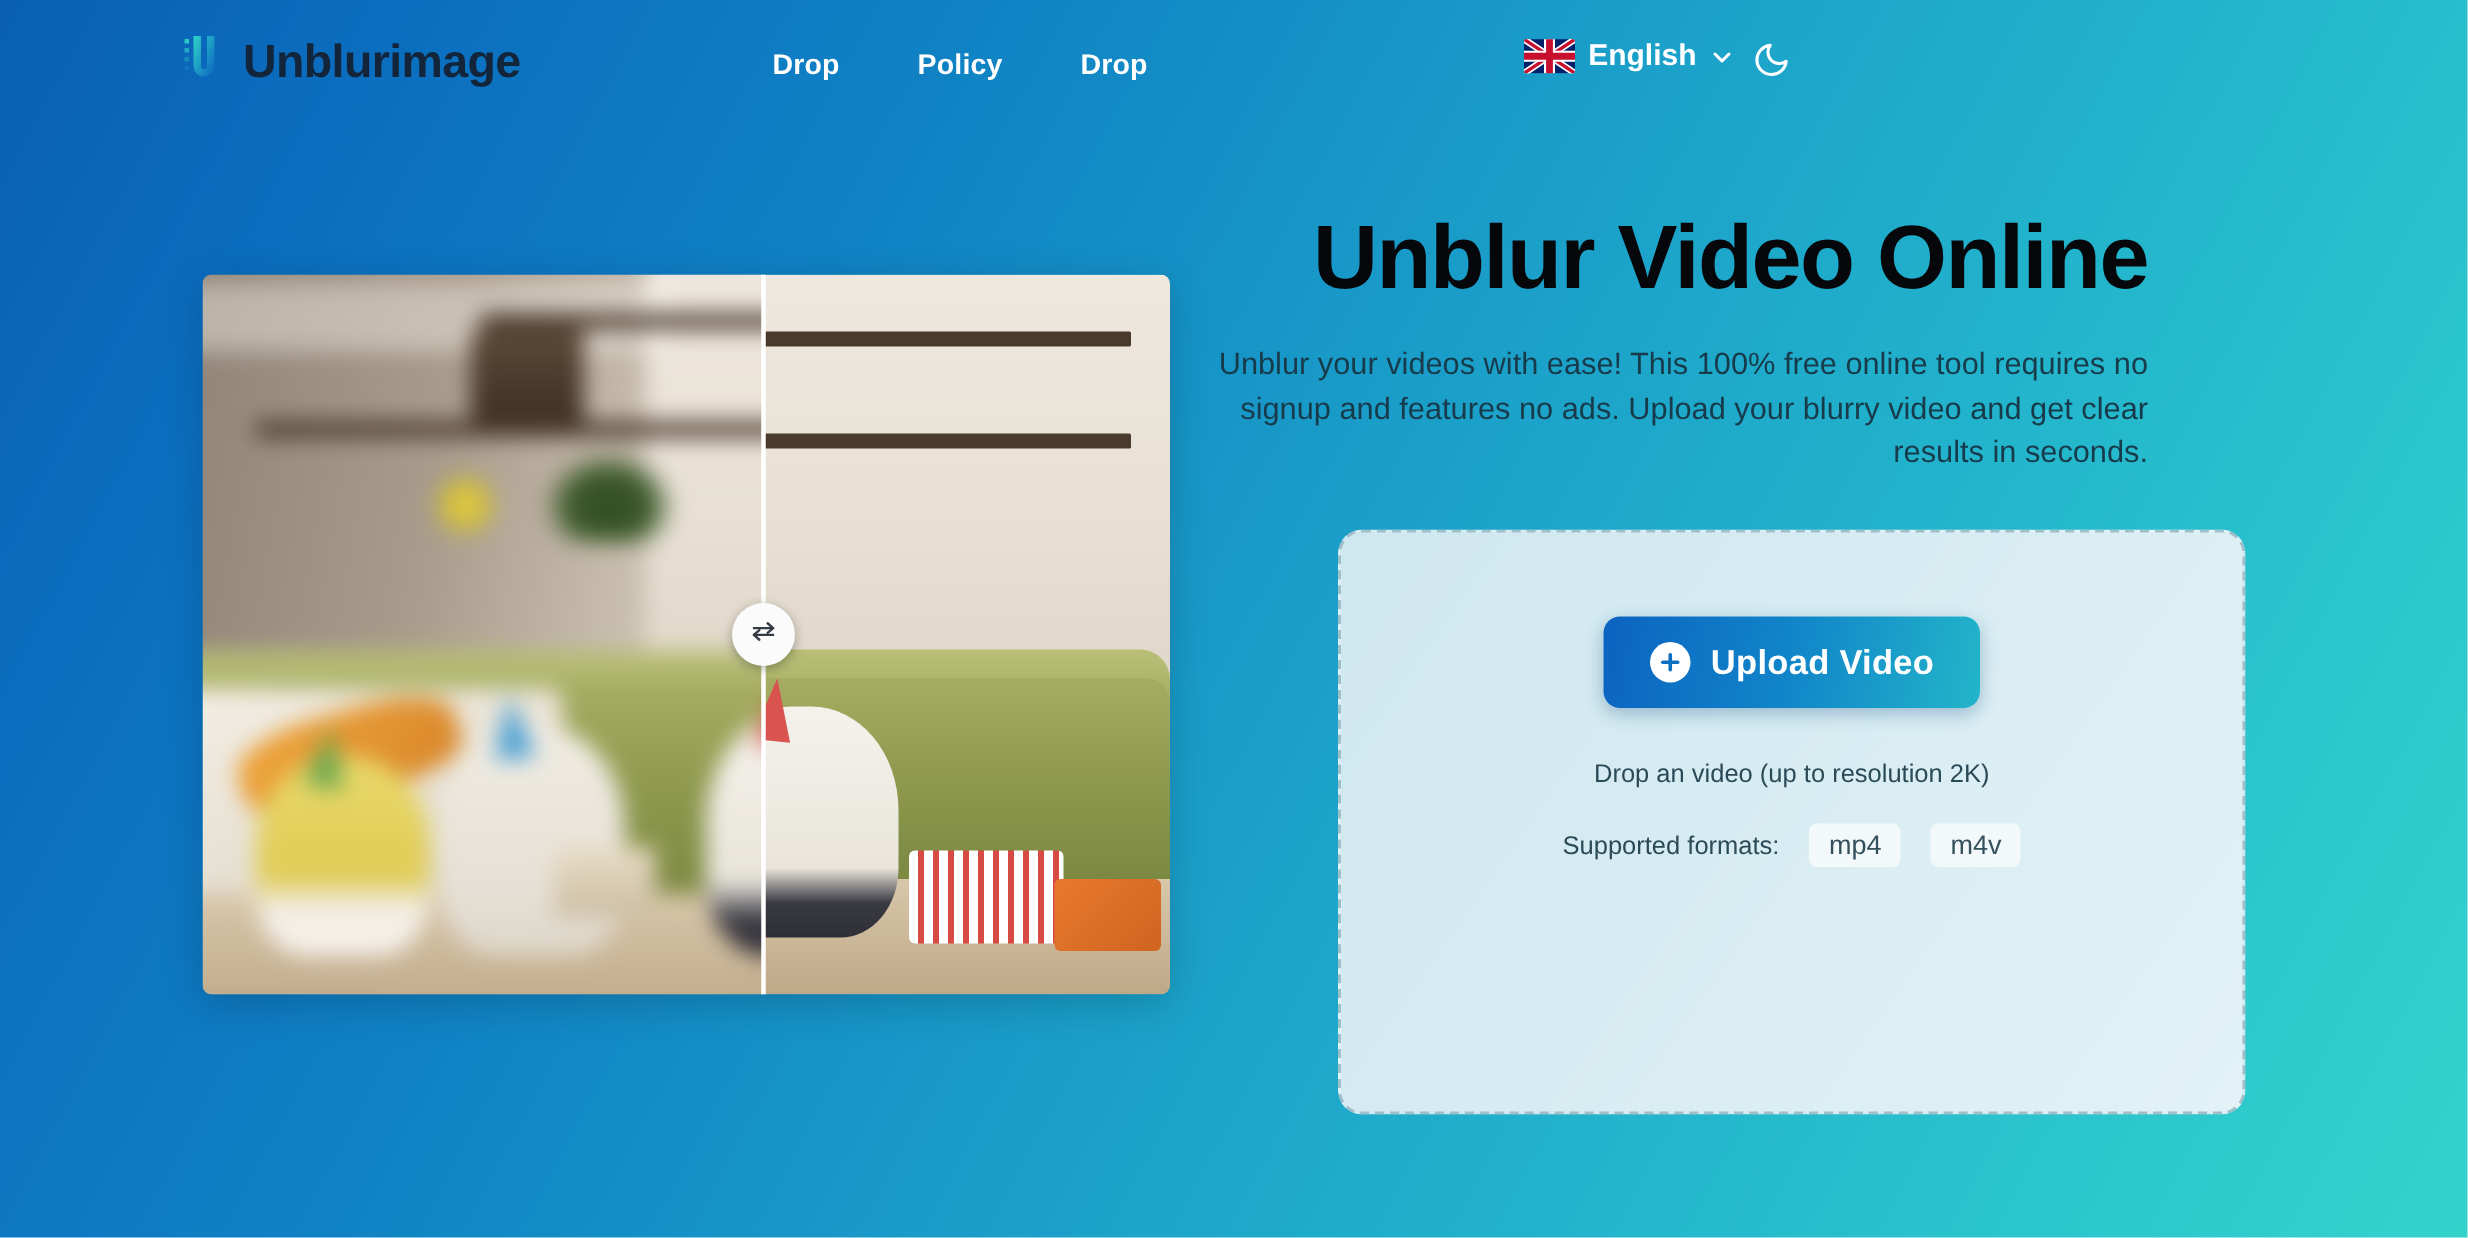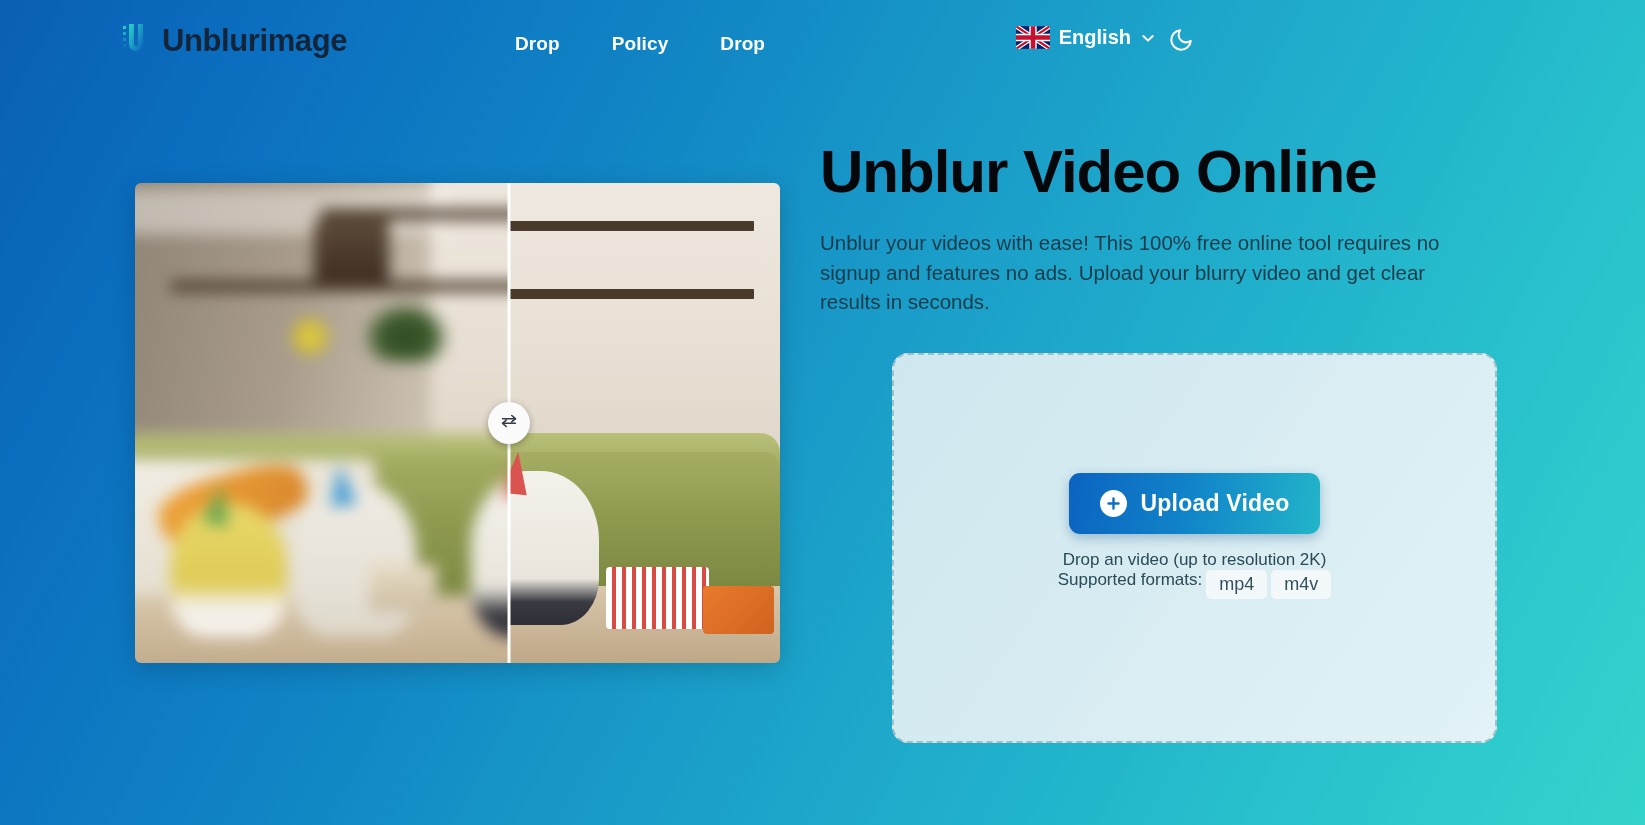--- a/index.html
+++ b/index.html
@@ -168,59 +168,59 @@
   .handle{
     position:absolute; left:58%; top:50%;
     width:42px; height:42px; margin-left:-21px; margin-top:-21px;
     border-radius:50%; background:#fbfbfb;
     display:flex; align-items:center; justify-content:center;
     box-shadow:0 2px 7px rgba(0,0,0,.3); cursor:ew-resize;
   }
 
   
   .hero{
-    position:absolute; left:820px; top:140px; width:660px;
-    text-align:left;
+    position:absolute; left:772px; top:140px; width:660px;
+    text-align:right;
   }
   .hero h1{
     font-size:60px; font-weight:bold; color:#06070a;
     letter-spacing:-1px; line-height:1.06;
   }
   .hero p{
     margin-top:24px; font-size:20.5px; line-height:1.46;
     color:#173b4a; font-weight:normal;
   }
 
   
   .card{
     position:absolute; left:892px; top:353px;
     width:605px; height:390px;
     background:linear-gradient(125deg,#cfe7ef 0%,#d7ecf2 45%,#e2f2f6 100%);
     border:2px dashed #9fbfcb; border-radius:16px;
     display:flex; flex-direction:column; align-items:center;
   }
   .upload-btn{
-    margin-top:118px;
+    margin-top:56px;
     display:inline-flex; align-items:center; gap:14px;
     padding:17px 31px; border:none; border-radius:11px; cursor:pointer;
     background:linear-gradient(100deg,#0b63c0 0%,#1184c9 48%,#22b5c9 100%);
     box-shadow:0 4px 12px rgba(8,70,130,.3);
   }
   .plus-circle{
     width:27px; height:27px; border-radius:50%; background:#ffffff;
     display:flex; align-items:center; justify-content:center; flex:none;
   }
   .upload-btn span.lbl{
     color:#ffffff; font-size:23px; font-weight:bold; letter-spacing:.2px;
   }
   .drop-line{
-    margin-top:16px; font-size:17px; color:#2b4a57;
+    margin-top:34px; font-size:17px; color:#2b4a57;
   }
   .formats{
-    margin-top:0; display:flex; gap:4px;
+    margin-top:23px; display:flex; align-items:center; gap:20px;
     font-size:17px; color:#2b4a57;
   }
   .chip{
     background:#f3f8fa; border-radius:5px; padding:4px 13px;
     font-size:18px; color:#33505c;
   }
   .legal{
     margin-top:31px; font-size:15.5px; color:#30525f;
   }
 </style>

